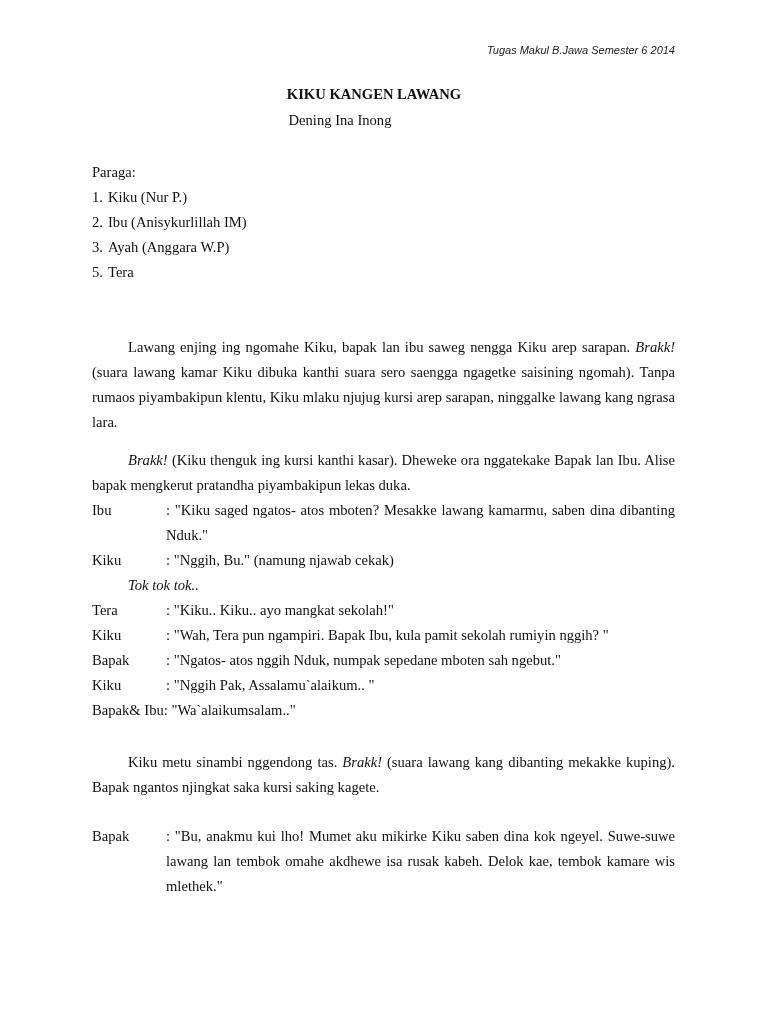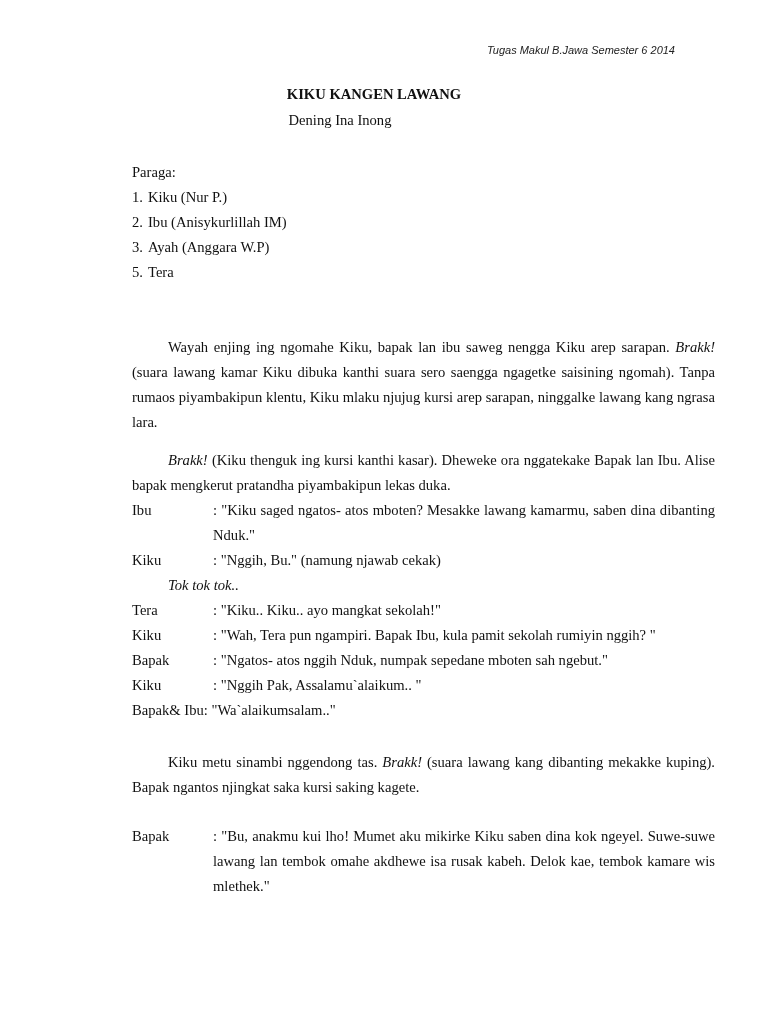--- a/index.html
+++ b/index.html
@@ -38,21 +38,20 @@
     position: absolute;
     top: 112px;
     left: 0;
     width: 680px;
     text-align: center;
   }
   .abs {
     position: absolute;
     left: 92px;
     width: 583px;
-    margin-left: 40px;
   }
   .line {
     height: 25px;
     line-height: 25px;
     white-space: nowrap;
   }
   .cast-item .num {
     display: inline-block;
     width: 16px;
   }
@@ -61,21 +60,20 @@
     line-height: 25px;
   }
   .para .indent {
     display: inline-block;
     width: 36px;
   }
   .italic { font-style: italic; }
   .dialog-row {
     display: flex;
     line-height: 25px;
-    gap: 7px;
   }
   .dialog-row .speaker {
     flex: 0 0 74px;
     white-space: nowrap;
   }
   .dialog-row .speech {
     flex: 1;
     text-align: justify;
   }
   .sfx {
@@ -104,21 +102,21 @@
     </div>
     <div class="line cast-item">
       <span class="num">3.</span><span>Ayah (Anggara W.P)</span>
     </div>
     <div class="line cast-item">
       <span class="num">5.</span><span>Tera</span>
     </div>
   </div>
 
   <div class="abs para" style="top:335px;">
-    <span class="indent"></span><span>Wayah enjing ing ngomahe Kiku, bapak lan ibu saweg nengga Kiku arep sarapan. </span><span class="italic">Brakk!</span><span> (suara lawang kamar Kiku dibuka kanthi suara sero saengga ngagetke saisining ngomah). Tanpa rumaos piyambakipun klentu, Kiku mlaku njujug kursi arep sarapan, ninggalke lawang kang ngrasa lara.</span>
+    <span class="indent"></span><span>Lawang enjing ing ngomahe Kiku, bapak lan ibu saweg nengga Kiku arep sarapan. </span><span class="italic">Brakk!</span><span> (suara lawang kamar Kiku dibuka kanthi suara sero saengga ngagetke saisining ngomah). Tanpa rumaos piyambakipun klentu, Kiku mlaku njujug kursi arep sarapan, ninggalke lawang kang ngrasa lara.</span>
   </div>
 
   <div class="abs" style="top:448px;font-family:Liberation Serif, serif;">
     <div class="para">
       <span class="indent"></span><span class="italic">Brakk!</span><span> (Kiku thenguk ing kursi kanthi kasar). Dheweke ora nggatekake Bapak lan Ibu. Alise bapak mengkerut pratandha piyambakipun lekas duka.</span>
     </div>
     <div class="dialog-row">
       <div class="speaker">Ibu</div>
       <div class="speech">: "Kiku saged ngatos- atos mboten? Mesakke lawang kamarmu, saben dina dibanting Nduk."</div>
     </div>

